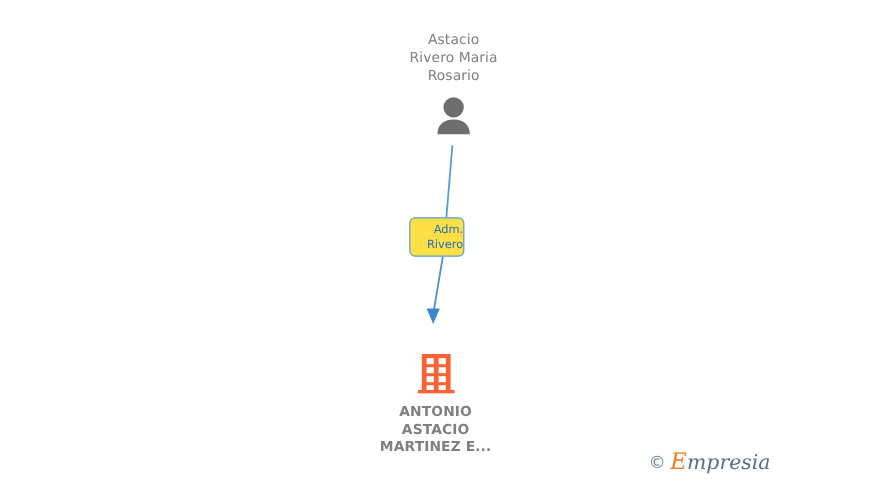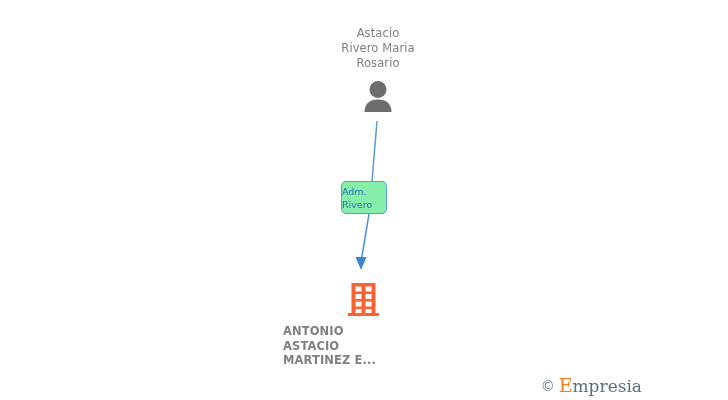--- a/index.html
+++ b/index.html
@@ -57,39 +57,39 @@
   
   .rel-box {
     position: absolute;
     left: 341px;
     top: 181px;
     width: 46px;
     height: 33px;
     box-sizing: border-box;
     border: 1.4px solid #5b9bd5;
     border-radius: 5px;
-    background: #86efac;
+    background: #fde047;
     color: #2a6db5;
     font-size: 9.5px;
     line-height: 13px;
-    text-align: left;
+    text-align: right;
     padding-top: 3px;
     box-shadow: 0 0 0 0 rgba(0,0,0,0);
   }
   .rel-box-line {
     display: block;
   }
 
   
   .company-node {
     position: absolute;
     left: 283px;
-    top: 282px;
+    top: 294px;
     width: 160px;
-    text-align: left;
+    text-align: center;
   }
   .company-icon-wrap {
     height: 34px;
     display: flex;
     align-items: flex-end;
     justify-content: center;
   }
   .company-label {
     margin-top: 8px;
     font-size: 11.5px;
@@ -111,20 +111,21 @@
     user-select: none;
   }
   .wm-copy {
     font-size: 14px;
     color: #6f7f8f;
     line-height: 1;
   }
   .wm-brand {
     font-family: "DejaVu Serif", "Liberation Serif", serif;
     font-size: 17px;
+    font-style: italic;
     line-height: 1;
     color: #5b6e80;
   }
   .wm-brand .wm-e {
     color: #f07d22;
     font-size: 19px;
   }
 </style>
 </head>
 <body>

